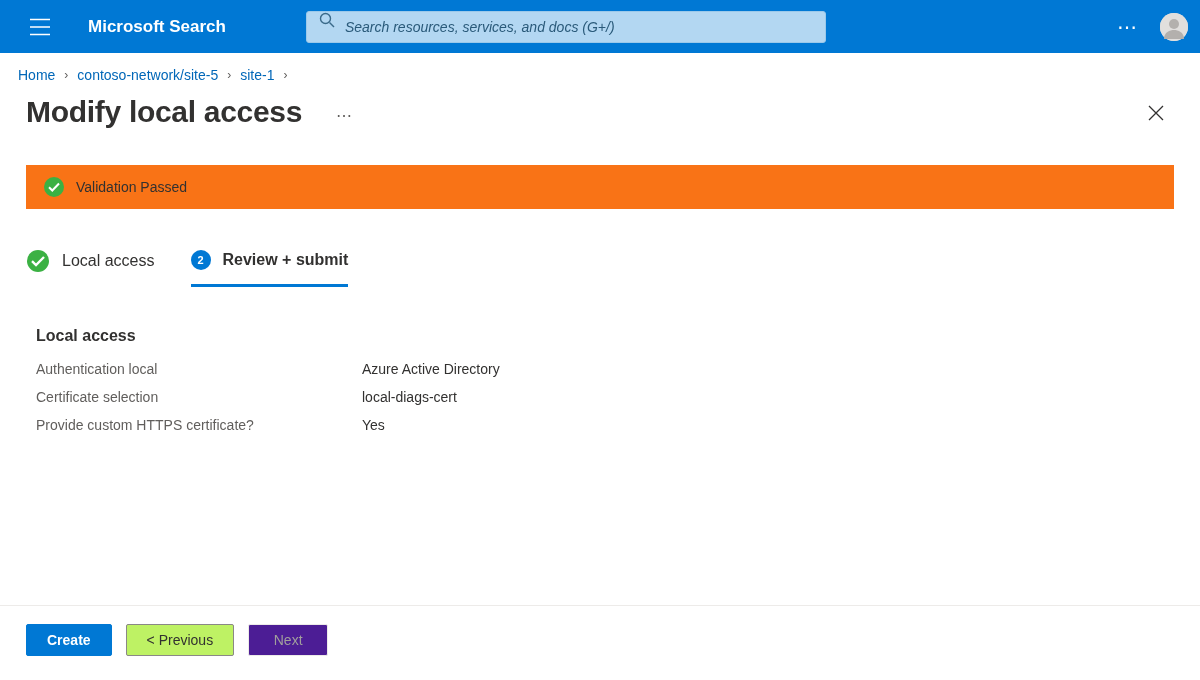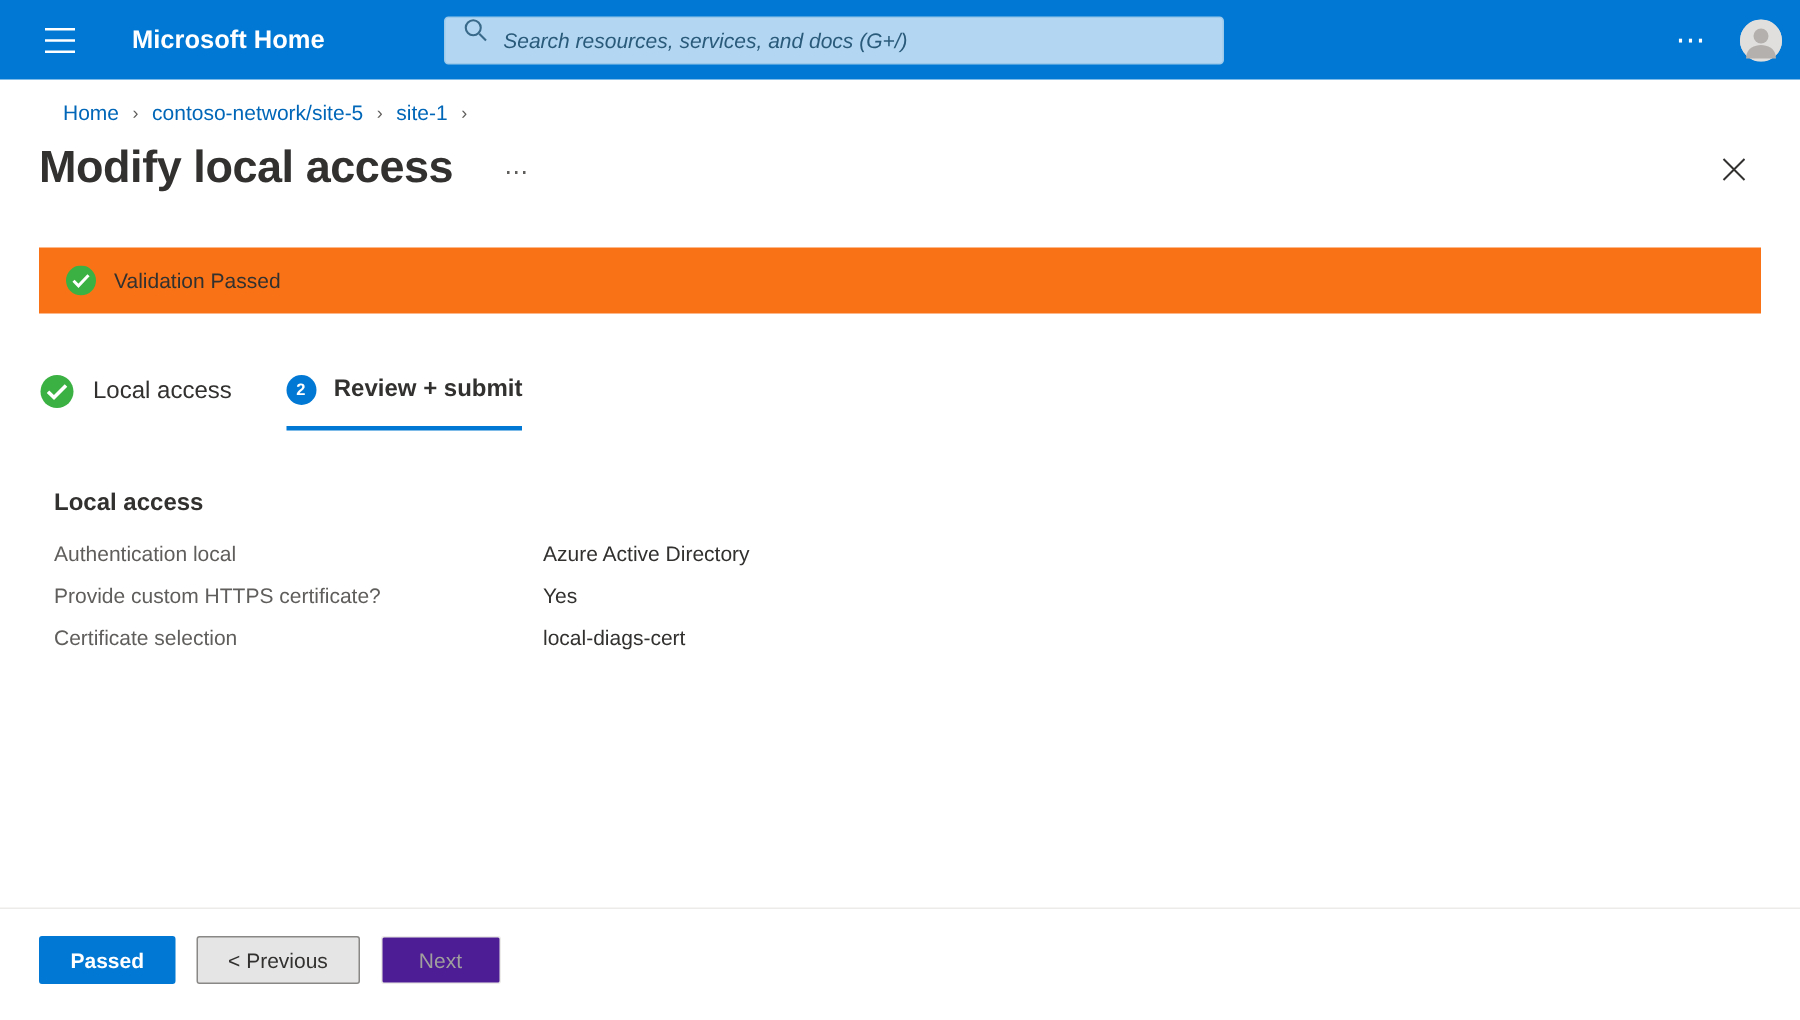--- a/index.html
+++ b/index.html
@@ -13,21 +13,21 @@
     .search-box { flex: 0 0 520px; height: 32px; background: #b3d7f2; border: 1px solid #9cc9ea; border-radius: 3px; display: flex; padding: 0 12px; }
     .search-box input { flex: 1; border: none; background: transparent; font-size: 14px; color: #1b1a19; outline: none; font-style: italic; }
     .search-box input::placeholder { color: #2a5a7a; font-style: italic; }
     .search-icon-wrap { width: 16px; height: 16px; margin-right: 10px; display: flex; align-items: center; justify-content: center; }
     .top-right { margin-left: auto; display: flex; align-items: center; gap: 14px; }
     .more-dots { width: 36px; height: 36px; display: flex; align-items: center; justify-content: center; cursor: pointer; color: #fff; font-size: 20px; letter-spacing: 2px; }
     .avatar { width: 28px; height: 28px; border-radius: 50%; background: #e1dfdd; display: flex; align-items: center; justify-content: center; }
     .avatar svg { width: 28px; height: 28px; }
 
     
-    .breadcrumb { display: flex; align-items: center; padding: 14px 42px 8px; font-size: 14px; color: #605e5c; text-align: center; }
+    .breadcrumb { display: flex; align-items: center; padding: 14px 18px 8px; font-size: 14px; color: #605e5c; text-align: center; }
     .breadcrumb a { color: #0067b8; text-decoration: none; cursor: pointer; }
     .breadcrumb .sep { margin: 0 9px; color: #605e5c; font-size: 12px; }
 
     
     .title-row { display: flex; align-items: flex-end; padding: 4px 26px 6px; }
     .page-title { font-size: 30px; font-weight: 600; letter-spacing: -0.3px; }
     .title-more { margin-left: 28px; padding: 4px 6px; color: #605e5c; font-size: 16px; letter-spacing: 1px; cursor: pointer; }
     .title-close { margin-left: auto; margin-right: 2px; width: 32px; height: 32px; display: flex; align-items: center; justify-content: center; cursor: pointer; }
     .title-close svg { width: 16px; height: 16px; }
 
@@ -45,33 +45,33 @@
     
     .section-heading { font-size: 16px; font-weight: 700; margin: 40px 0 16px 36px; }
     .summary-row { display: flex; font-size: 14px; margin: 0 0 12px 36px; }
     .summary-label { width: 326px; color: #605e5c; }
     .summary-value { color: #323130; }
 
     
     .footer { position: absolute; left: 0; right: 0; bottom: 0; padding: 18px 26px 24px; border-top: 1px solid #edebe9; display: flex; gap: 14px; align-items: center; background: #fff; }
     .btn { height: 32px; padding: 0 20px; font-size: 14px; border-radius: 2px; cursor: pointer; display: inline-flex; align-items: center; justify-content: center; min-width: 80px; }
     .btn-primary { background: #0078d4; color: #fff; border: 1px solid #0078d4; font-weight: 600; }
-    .btn-secondary { background: #e5e5e5; color: #323130; border: 1px solid #8a8886; }
+    .btn-secondary { background: #bef264; color: #323130; border: 1px solid #8a8886; }
     .btn-disabled { background: #4c1d95; color: #a19f9d; border: 1px solid #edebe9; cursor: default; }
   </style>
 </head>
 <body>
 
 <div class="top-bar">
   <div class="hamburger">
     <svg viewBox="0 0 24 20">
         <path d="M0 1h24M0 10h24M0 19h24" stroke="#fff" stroke-width="2"></path>
       </svg>
   </div>
-  <div class="brand">Microsoft Home</div>
+  <div class="brand">Microsoft Search</div>
   <div class="search-box">
     <span class="search-icon-wrap">
       <svg viewBox="0 0 16 16">
           <circle cx="6.5" cy="6.5" r="5" fill="none" stroke="#3a6a8a" stroke-width="1.4"></circle>
           <path d="M10.5 10.5 L15 15" stroke="#3a6a8a" stroke-width="1.4"></path>
         </svg>
     </span>
     <input type="text" placeholder="Search resources, services, and docs (G+/)" style="">
   </div>
   <div class="top-right">
@@ -127,26 +127,26 @@
   </div>
 </div>
 
 <div>
   <div class="section-heading">Local access</div>
   <div class="summary-row">
     <div class="summary-label">Authentication local</div>
     <div class="summary-value">Azure Active Directory</div>
   </div>
   <div class="summary-row">
+    <div class="summary-label">Certificate selection</div>
+    <div class="summary-value">local-diags-cert</div>
+  </div>
+  <div class="summary-row">
     <div class="summary-label">Provide custom HTTPS certificate?</div>
     <div class="summary-value">Yes</div>
-  </div>
-  <div class="summary-row">
-    <div class="summary-label">Certificate selection</div>
-    <div class="summary-value">local-diags-cert</div>
   </div>
 </div>
 
 <div class="footer">
-  <div class="btn btn-primary">Passed</div>
+  <div class="btn btn-primary">Create</div>
   <div class="btn btn-secondary">&lt; Previous</div>
   <div class="btn btn-disabled">Next</div>
 </div>
 
 </body></html>

